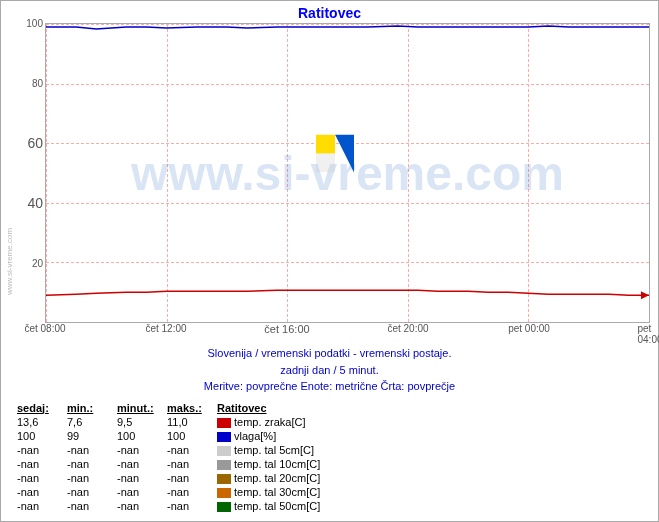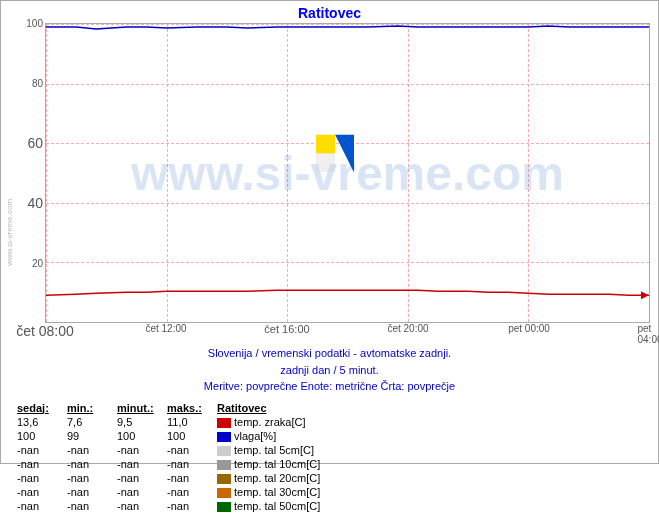--- a/index.html
+++ b/index.html
@@ -7,21 +7,21 @@
       width: 659px;
       height: 522px;
       background: #fff;
       font-family: Arial, sans-serif;
       font-size: 12px;
       color: #000;
       overflow: hidden;
     }
     .outer {
       width: 659px;
-      height: 464px;
+      height: 522px;
       border: 1px solid #aaa;
       position: relative;
       background: #fff;
     }
     .chart-title {
       text-align: center;
       font-size: 14px;
       font-weight: bold;
       color: #00f;
       padding-top: 4px;
@@ -113,30 +113,30 @@
         <polyline points="0,3 30,3 50,5 80,3 100,3 120,4 150,3 180,3 200,4 230,3 250,3 280,3 300,3 320,3 350,2 370,3 390,3 420,3 440,3 460,3 480,3 500,2 520,3 540,3 560,3 580,3 600,3" fill="none" stroke="#0000cc" stroke-width="1.5"></polyline>
 
         <polyline points="0,273 30,272 50,271 80,270 100,270 120,269 150,269 180,269 200,269 230,268 250,268 280,268 300,268 320,268 350,268 370,268 390,269 420,269 440,270 460,270 480,271 500,272 520,272 540,272 560,272 580,273 600,273" fill="none" stroke="#cc0000" stroke-width="1.5"></polyline>
 
         <polygon points="600,273 592,269 592,277" fill="#cc0000"></polygon>
       </svg>
     </div>
   </div>
 
   <div style="position:relative;margin-left:44px;margin-right:8px;height:18px;">
-    <span style="position:absolute;left:0%;transform:translateX(-50%);font-size:14px;color:#555;">čet 08:00</span>
+    <span style="position:absolute;left:0%;transform:translateX(-50%);font-size:10px;color:#555;">čet 08:00</span>
     <span style="position:absolute;left:20%;transform:translateX(-50%);font-size:10px;color:#555;">čet 12:00</span>
     <span style="position:absolute;left:40%;transform:translateX(-50%);font-size:11px;color:#555;">čet 16:00</span>
     <span style="position:absolute;left:60%;transform:translateX(-50%);font-size:10px;color:#555;">čet 20:00</span>
     <span style="position:absolute;left:80%;transform:translateX(-50%);font-size:10px;color:#555;">pet 00:00</span>
     <span style="position:absolute;left:100%;transform:translateX(-50%);font-size:10px;color:#555;">pet 04:00</span>
   </div>
 
   <div style="text-align:center;margin-top:4px;font-size:11px;color:#0000cc;line-height:1.5;">
-    <div>Slovenija / vremenski podatki - avtomatske zadnji.</div>
+    <div>Slovenija / vremenski podatki - vremenski postaje.</div>
     <div>zadnji dan / 5 minut.</div>
     <div>Meritve: povprečne  Enote: metrične  Črta: povprečje</div>
   </div>
 
   <div class="data-table">
     <table>
       <thead>
         <tr class="header-row">
           <td><b>sedaj:</b></td>
           <td><b>min.:</b></td>

